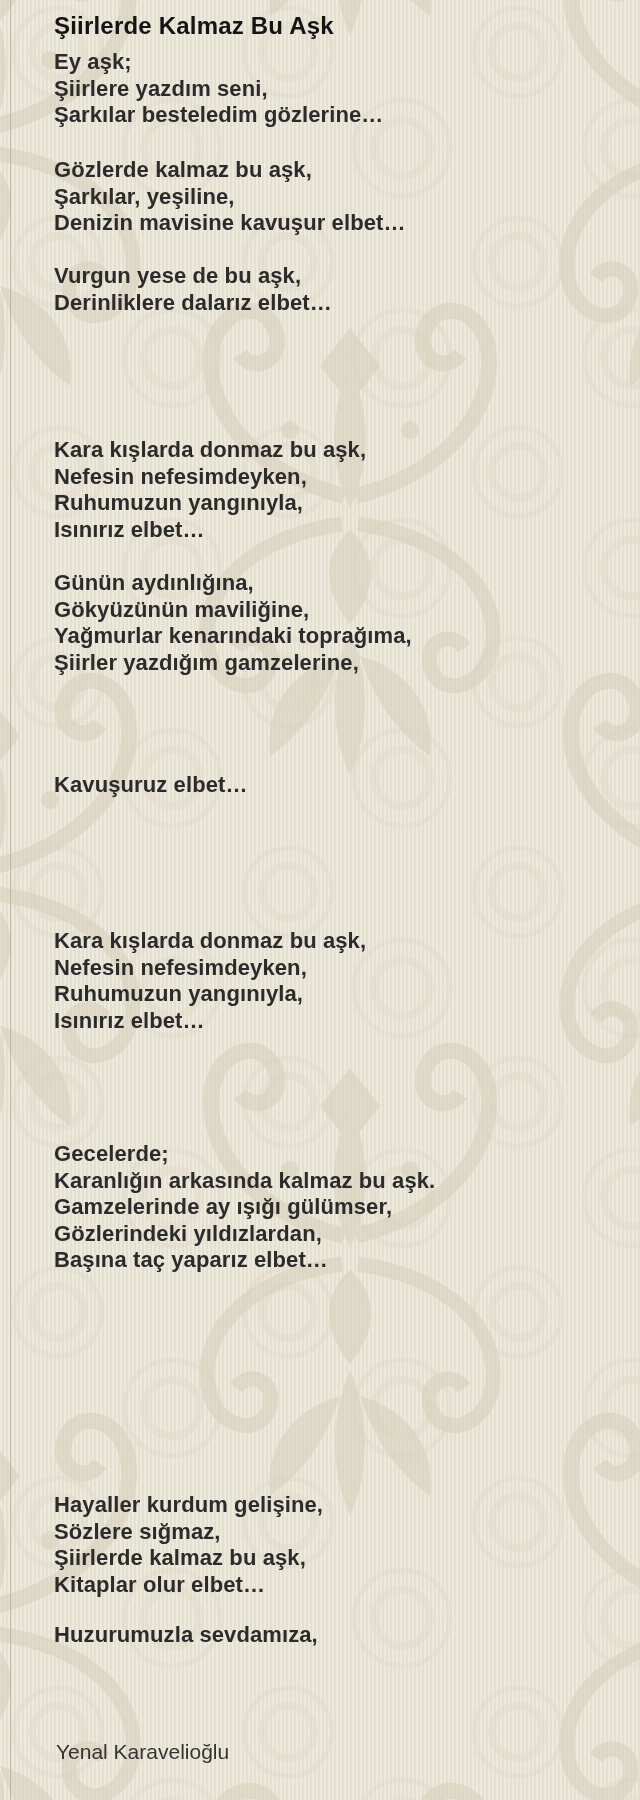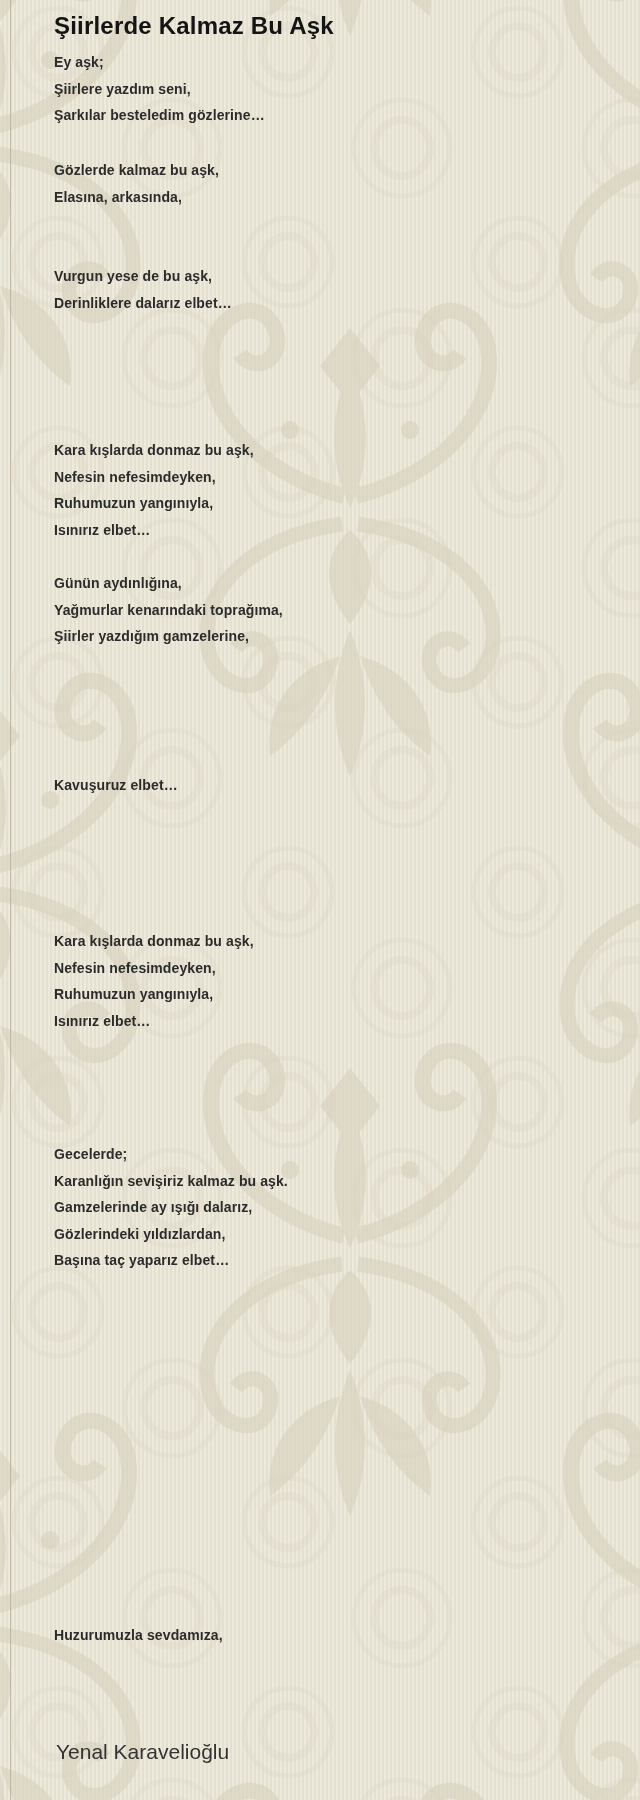--- a/index.html
+++ b/index.html
@@ -19,21 +19,21 @@
     background:rgba(150,143,120,.45);z-index:1;
   }
   .content{position:absolute;left:0;top:0;width:640px;height:1800px;z-index:2;}
   .title{
     position:absolute;left:54px;top:10px;margin:0;
     font-size:24px;font-weight:bold;color:#141414;
     letter-spacing:.2px;line-height:32px;white-space:nowrap;
   }
   .stanza{position:absolute;left:54px;}
   .stanza p{
-    margin:0;font-size:14px;font-weight:bold;color:#2B2B2B;
+    margin:0;font-size:22px;font-weight:bold;color:#2B2B2B;
     line-height:26.6px;white-space:nowrap;letter-spacing:.1px;
   }
   .author{
     position:absolute;left:56px;top:1740px;
     font-size:21px;font-weight:normal;color:#333333;
     white-space:nowrap;
   }
 </style>
 </head>
 <body>
@@ -89,62 +89,70 @@
     <h1 class="title">Şiirlerde Kalmaz Bu Aşk</h1>
 
     <div class="stanza" style="top:49px">
       <p>Ey aşk;</p>
       <p>Şiirlere yazdım seni,</p>
       <p>Şarkılar besteledim gözlerine…</p>
     </div>
 
     <div class="stanza" style="top:157px">
       <p>Gözlerde kalmaz bu aşk,</p>
-      <p>Elasına, arkasında,</p>
+      <p>Şarkılar, yeşiline,</p>
+      <p>Denizin mavisine kavuşur elbet…</p>
     </div>
 
     <div class="stanza" style="top:263px">
       <p>Vurgun yese de bu aşk,</p>
       <p>Derinliklere dalarız elbet…</p>
     </div>
 
     <div class="stanza" style="top:437px">
       <p>Kara kışlarda donmaz bu aşk,</p>
       <p>Nefesin nefesimdeyken,</p>
       <p>Ruhumuzun yangınıyla,</p>
       <p>Isınırız elbet…</p>
     </div>
 
     <div class="stanza" style="top:570px">
       <p>Günün aydınlığına,</p>
+      <p>Gökyüzünün maviliğine,</p>
       <p>Yağmurlar kenarındaki toprağıma,</p>
       <p>Şiirler yazdığım gamzelerine,</p>
     </div>
 
     <div class="stanza" style="top:772px">
       <p>Kavuşuruz elbet…</p>
     </div>
 
 
     <div class="stanza" style="top:928px">
       <p>Kara kışlarda donmaz bu aşk,</p>
       <p>Nefesin nefesimdeyken,</p>
       <p>Ruhumuzun yangınıyla,</p>
       <p>Isınırız elbet…</p>
     </div>
 
     <div class="stanza" style="top:1141px">
       <p>Gecelerde;</p>
-      <p>Karanlığın sevişiriz kalmaz bu aşk.</p>
-      <p>Gamzelerinde ay ışığı dalarız,</p>
+      <p>Karanlığın arkasında kalmaz bu aşk.</p>
+      <p>Gamzelerinde ay ışığı gülümser,</p>
       <p>Gözlerindeki yıldızlardan,</p>
       <p>Başına taç yaparız elbet…</p>
     </div>
 
 
+    <div class="stanza" style="top:1492px">
+      <p>Hayaller kurdum gelişine,</p>
+      <p>Sözlere sığmaz,</p>
+      <p>Şiirlerde kalmaz bu aşk,</p>
+      <p>Kitaplar olur elbet…</p>
+    </div>
 
     <div class="stanza" style="top:1622px">
       <p>Huzurumuzla sevdamıza,</p>
     </div>
 
     <div class="author">Yenal Karavelioğlu</div>
 
   </div>
 </div>
 

